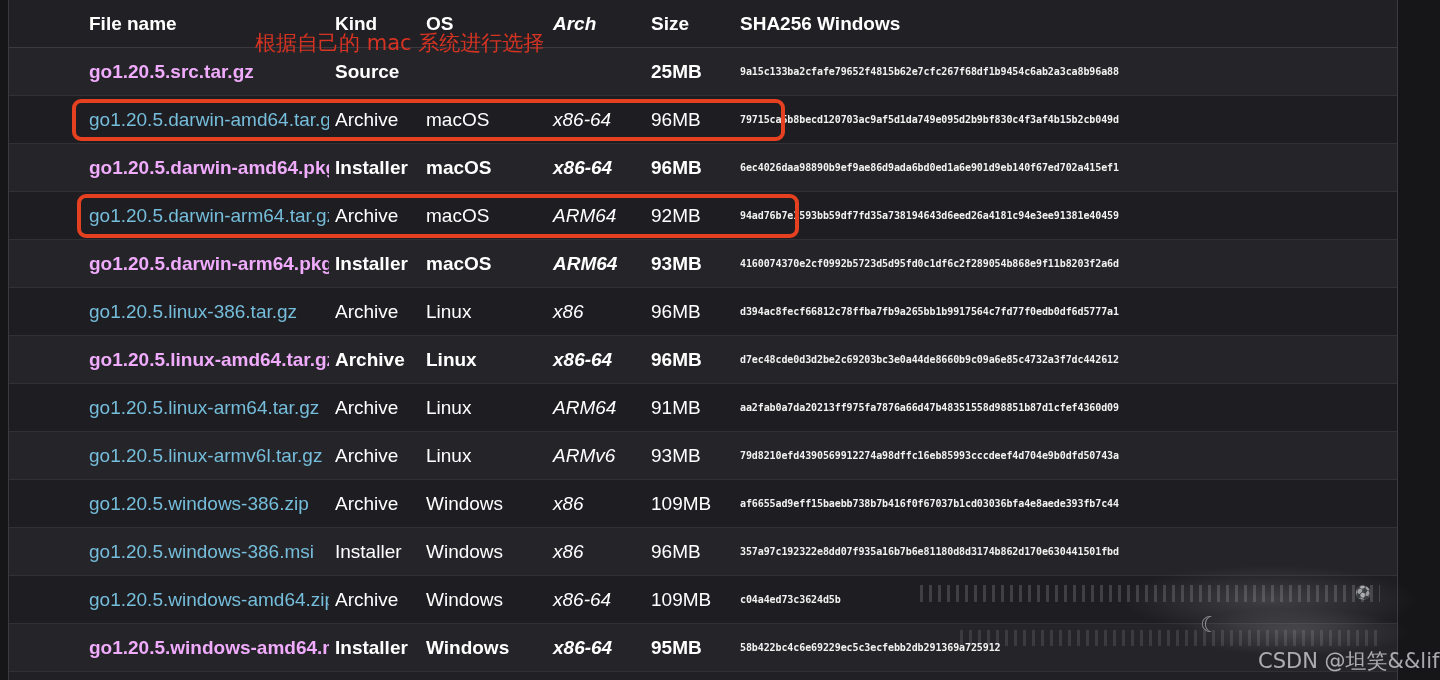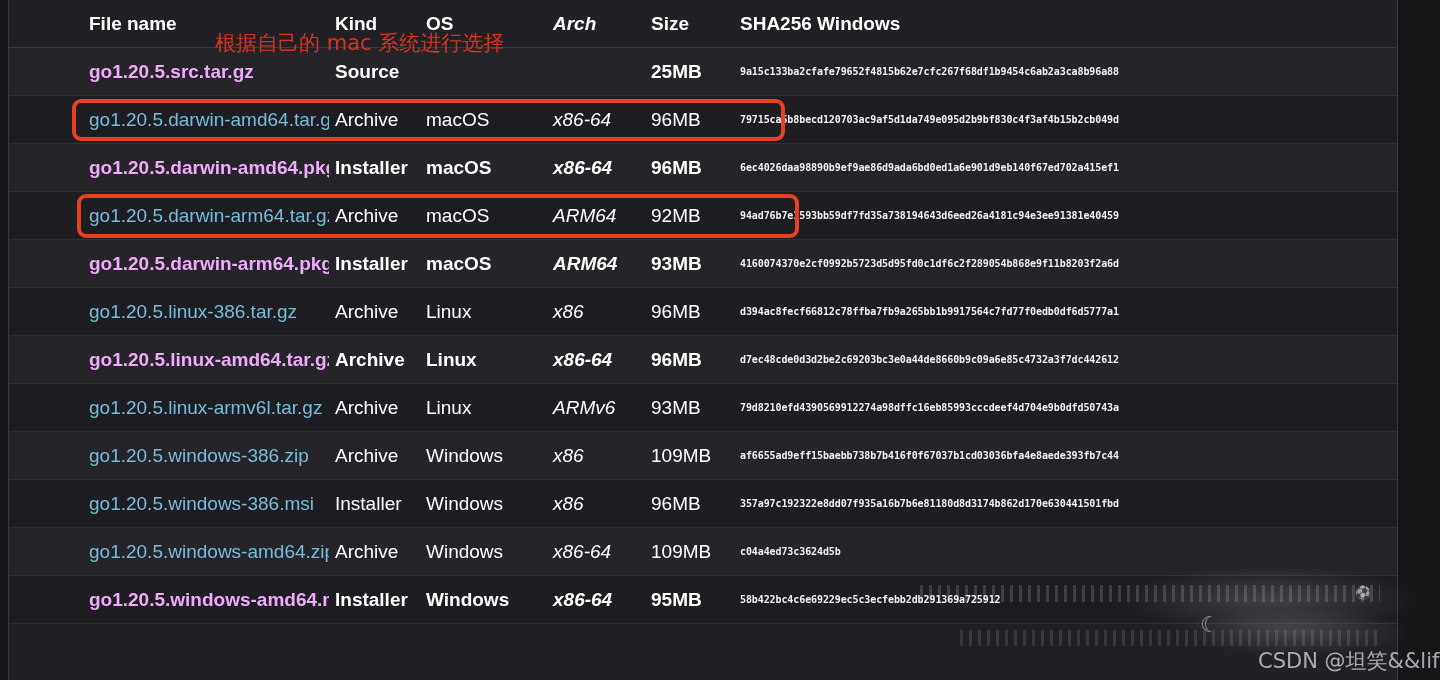--- a/index.html
+++ b/index.html
@@ -103,20 +103,21 @@
   tr.bold td.t-sha { font-weight: bold; }
 
   
   .anno-text {
     position: absolute;
     color: #d63323;
     font-size: 21px;
     font-family: "DejaVu Sans", sans-serif;
     white-space: nowrap;
     pointer-events: none;
+    margin-left: 40px;
   }
 
   .anno-box {
     position: absolute;
     border: 4px solid #e5401f;
     border-radius: 9px;
     box-sizing: border-box;
     pointer-events: none;
   }
 
@@ -231,20 +232,28 @@
           </tr>
           <tr class="bold">
             <td class="t-name"><a href="#">go1.20.5.linux-amd64.tar.gz</a></td>
             <td class="t-kind">Archive</td>
             <td class="t-os">Linux</td>
             <td class="t-arch">x86-64</td>
             <td class="t-size">96MB</td>
             <td class="t-sha">d7ec48cde0d3d2be2c69203bc3e0a44de8660b9c09a6e85c4732a3f7dc442612</td>
           </tr>
           <tr>
+            <td class="t-name"><a href="#">go1.20.5.linux-arm64.tar.gz</a></td>
+            <td class="t-kind">Archive</td>
+            <td class="t-os">Linux</td>
+            <td class="t-arch">ARM64</td>
+            <td class="t-size">91MB</td>
+            <td class="t-sha">aa2fab0a7da20213ff975fa7876a66d47b48351558d98851b87d1cfef4360d09</td>
+          </tr>
+          <tr>
             <td class="t-name"><a href="#">go1.20.5.linux-armv6l.tar.gz</a></td>
             <td class="t-kind">Archive</td>
             <td class="t-os">Linux</td>
             <td class="t-arch">ARMv6</td>
             <td class="t-size">93MB</td>
             <td class="t-sha">79d8210efd4390569912274a98dffc16eb85993cccdeef4d704e9b0dfd50743a</td>
           </tr>
           <tr>
             <td class="t-name"><a href="#">go1.20.5.windows-386.zip</a></td>
             <td class="t-kind">Archive</td>

